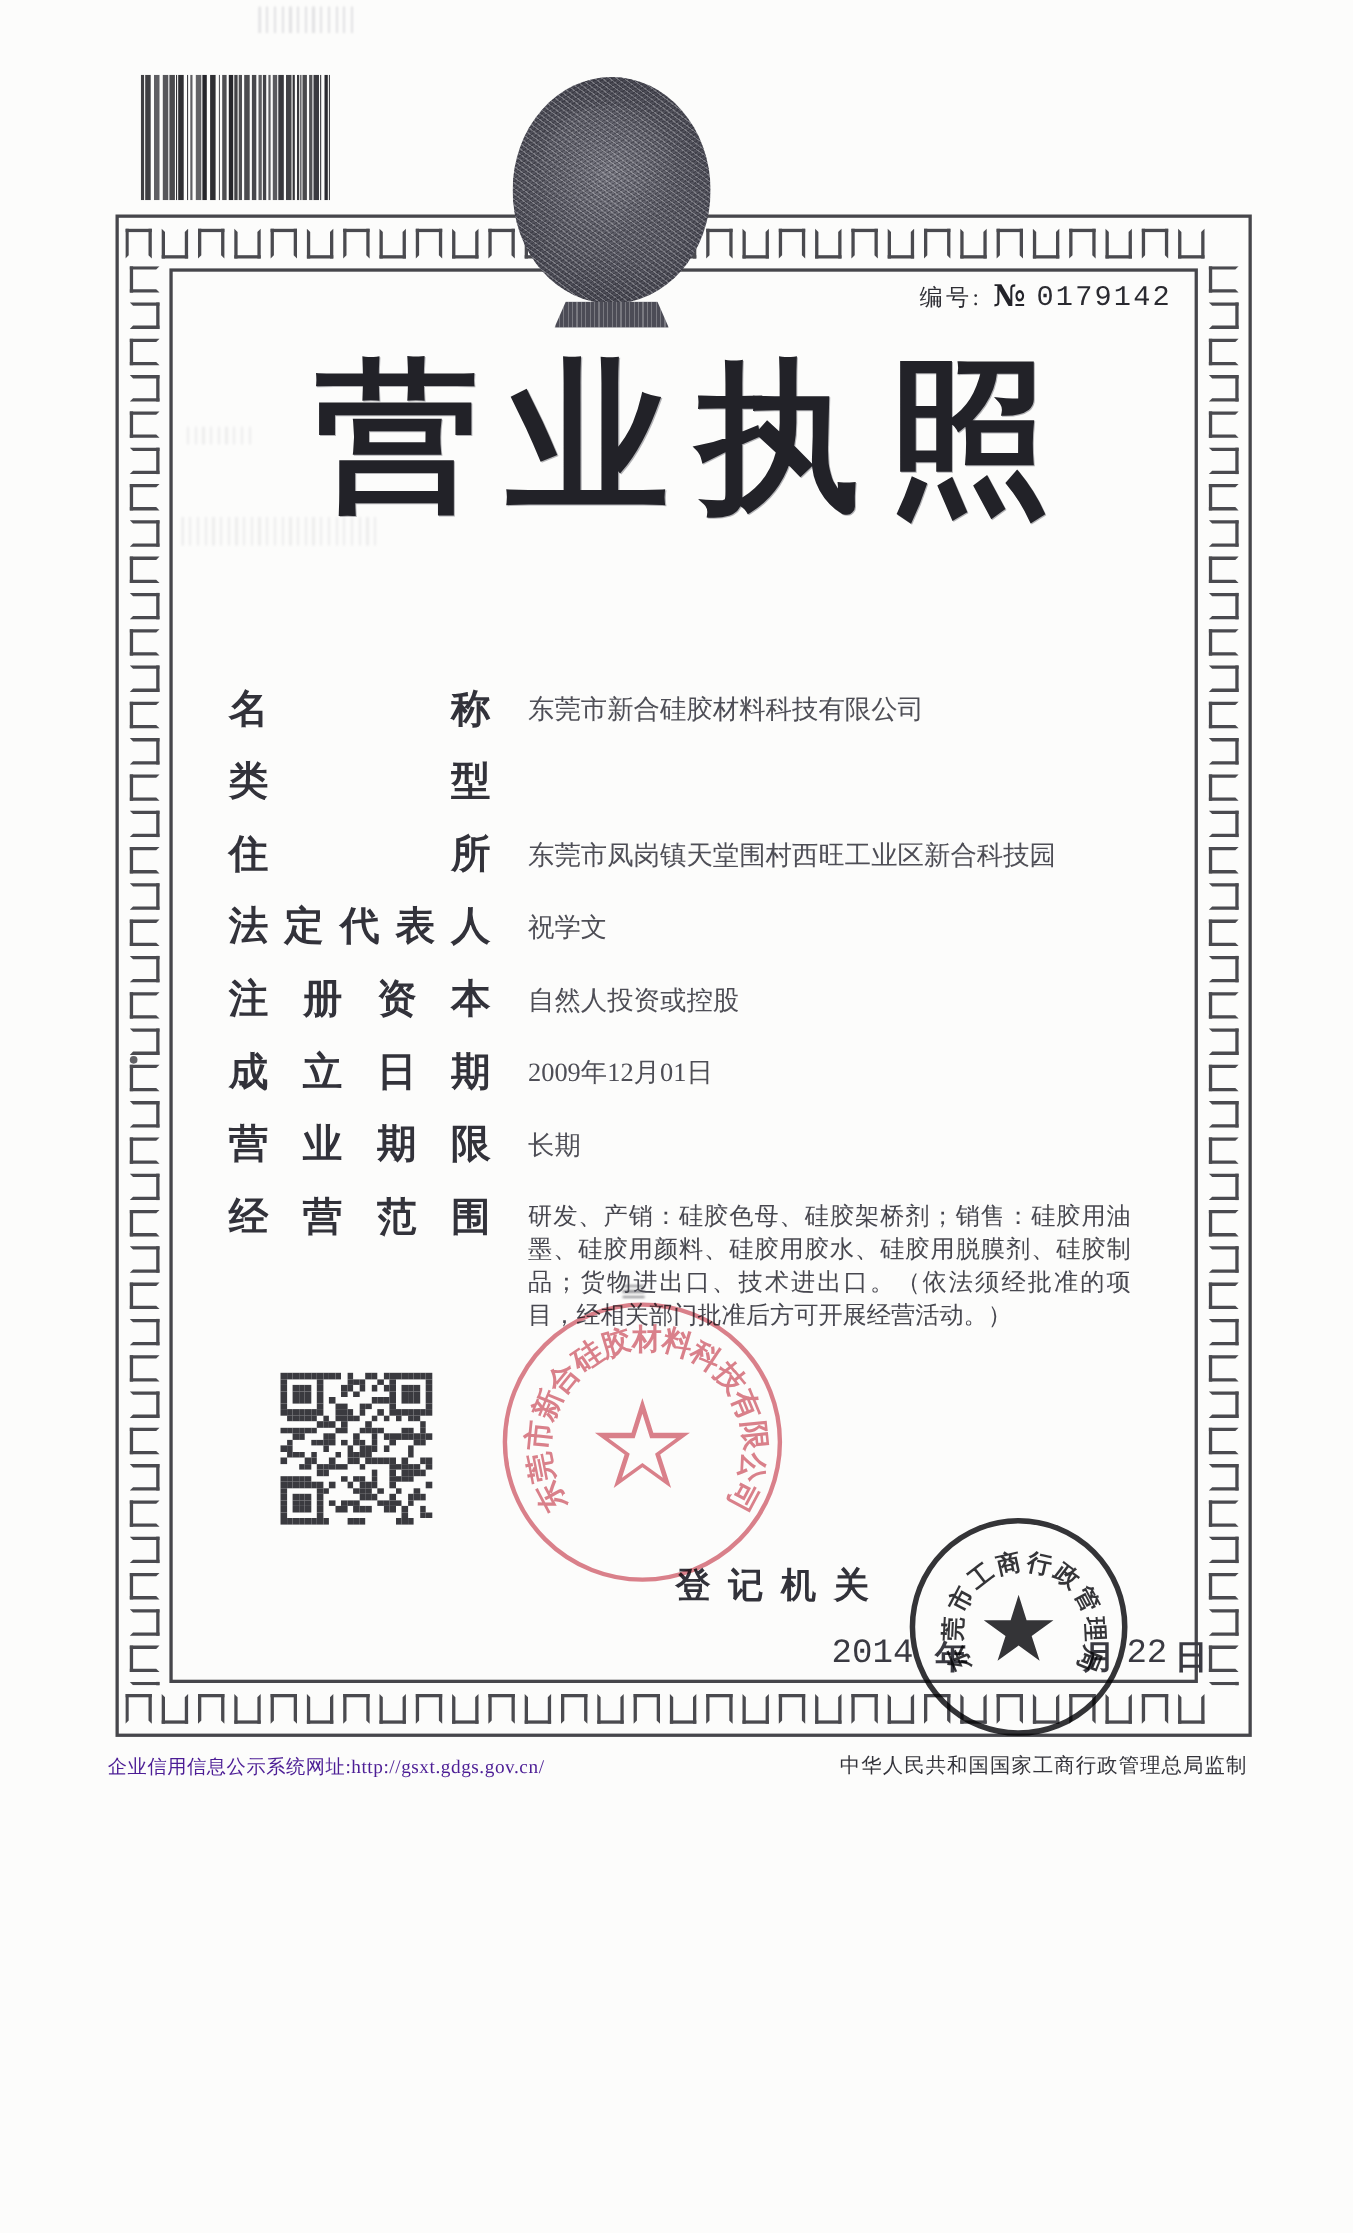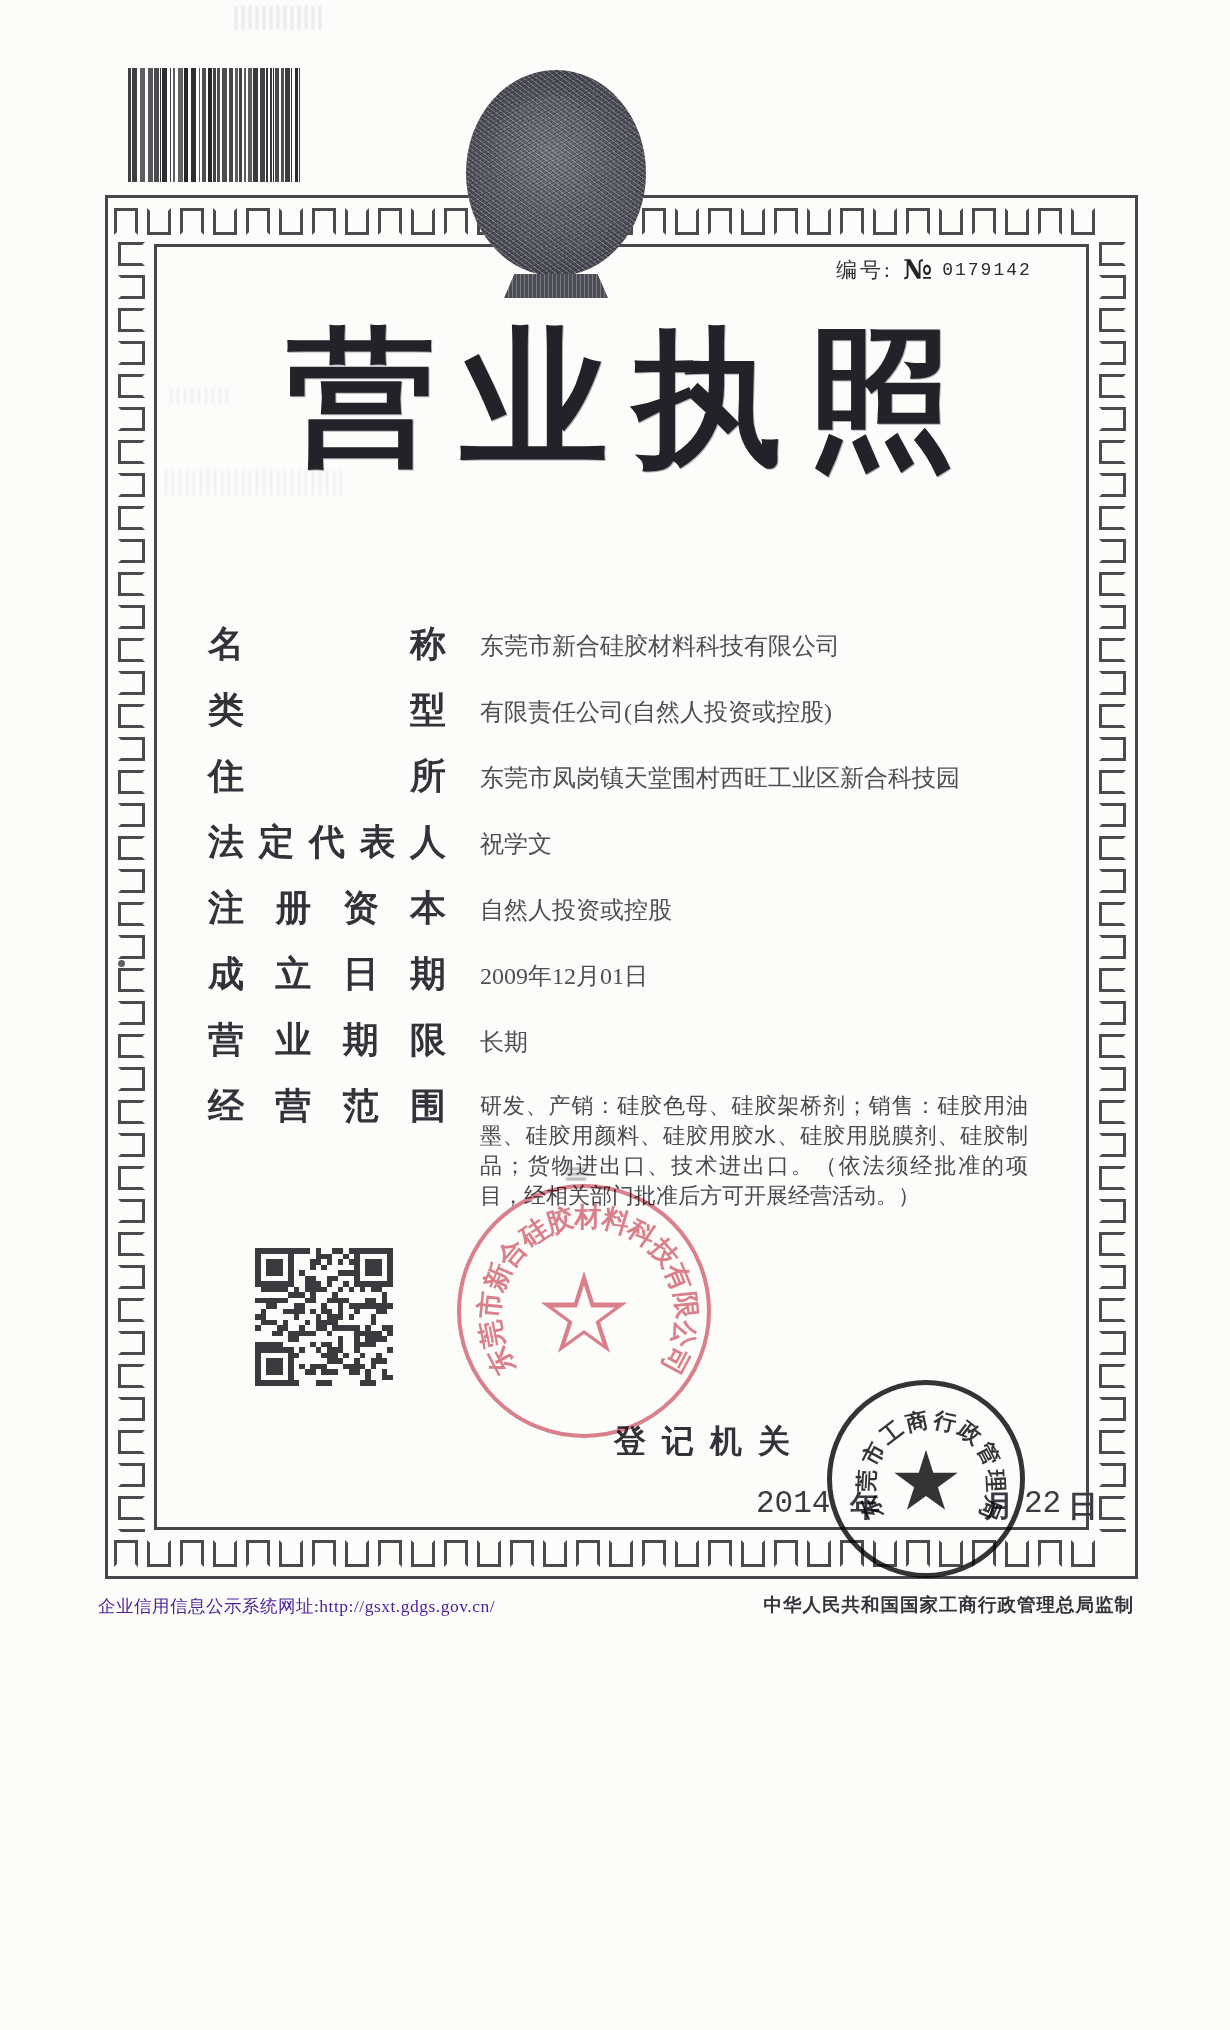--- a/index.html
+++ b/index.html
@@ -43,21 +43,21 @@
   .v .unit{width:27px;height:24px;}
   .h .unit.a{border-top-color:transparent;}
   .h .unit.b2{border-bottom-color:transparent;}
   .v .unit.a{border-left-color:transparent;}
   .v .unit.b2{border-right-color:transparent;}
 
   
   .serial{position:absolute;left:836px;top:254px;display:flex;align-items:center;gap:10px;z-index:4;}
   .serial .lab{font-size:21px;letter-spacing:3px;color:#2e2e34;}
   .serial .sym{font-size:27px;font-weight:700;font-family:"DejaVu Serif",serif;color:#232329;}
-  .serial .num{font-size:18px;font-family:"Liberation Mono",monospace;letter-spacing:2px;color:#2a2a30;}
+  .serial .num{font-size:26px;font-family:"Liberation Mono",monospace;letter-spacing:2px;color:#2a2a30;}
 
   .license-title{position:absolute;left:287px;top:318px;width:668px;display:flex;justify-content:space-between;
      font-size:148px;line-height:1.1;font-weight:900;color:#222228;z-index:4;
      text-shadow:1px 1px 0 rgba(70,70,80,.4);}
 
   .regno{position:absolute;left:622px;top:538px;z-index:4;display:flex;align-items:baseline;}
   .regno .lab{font-size:31px;letter-spacing:13px;font-weight:600;color:#3a3a42;margin-right:22px;}
   .regno .num{font-size:32px;font-family:"Liberation Mono",monospace;color:#3e3e46;letter-spacing:1px;}
 
   
@@ -92,21 +92,21 @@
   .issue-date{position:absolute;left:756px;top:1486px;width:360px;height:44px;z-index:4;font-size:30px;color:#3a3a42;}
   .issue-date span{position:absolute;top:0;}
   .issue-date .yr{left:0;font-family:"Liberation Mono",monospace;font-size:31px;}
   .issue-date .yu{left:94px;font-weight:700;}
   .issue-date .mu{left:228px;font-weight:600;}
   .issue-date .dy{left:268px;font-family:"Liberation Mono",monospace;font-size:31px;}
   .issue-date .du{left:312px;font-weight:600;}
 
   
   .footer-left{position:absolute;left:98px;top:1594px;font-size:17.5px;color:#4c1d95;letter-spacing:.5px;}
-  .footer-right{position:absolute;right:96px;top:1592px;font-size:18.5px;font-weight:700;color:#33333a;letter-spacing:1px;}
+  .footer-right{position:absolute;right:96px;top:1592px;font-size:18.5px;font-weight:400;color:#33333a;letter-spacing:1px;}
 </style>
 </head>
 <body>
 
 <div class="page">
 
   <div class="smudge" style="left:235px;top:6px;width:90px;height:24px;"></div>
   <div class="smudge" style="left:170px;top:388px;width:60px;height:16px;opacity:.3;"></div>
   <div class="smudge" style="left:165px;top:470px;width:180px;height:26px;opacity:.3;"></div>
   <div class="smudge" style="left:566px;top:1168px;width:20px;height:12px;opacity:.7;background:repeating-linear-gradient(0deg,rgba(60,60,70,.8) 0 2px,transparent 2px 5px);"></div>
@@ -326,21 +326,20 @@
           <span>名</span>
           <span>称</span>
         </div>
         <div class="fvalue">东莞市新合硅胶材料科技有限公司</div>
       </div>
       <div class="frow">
         <div class="flabel">
           <span>类</span>
           <span>型</span>
         </div>
-        <div class="fvalue">有限责任公司(自然人投资或控股)</div>
       </div>
       <div class="frow">
         <div class="flabel">
           <span>住</span>
           <span>所</span>
         </div>
         <div class="fvalue">东莞市凤岗镇天堂围村西旺工业区新合科技园</div>
       </div>
       <div class="frow">
         <div class="flabel">

